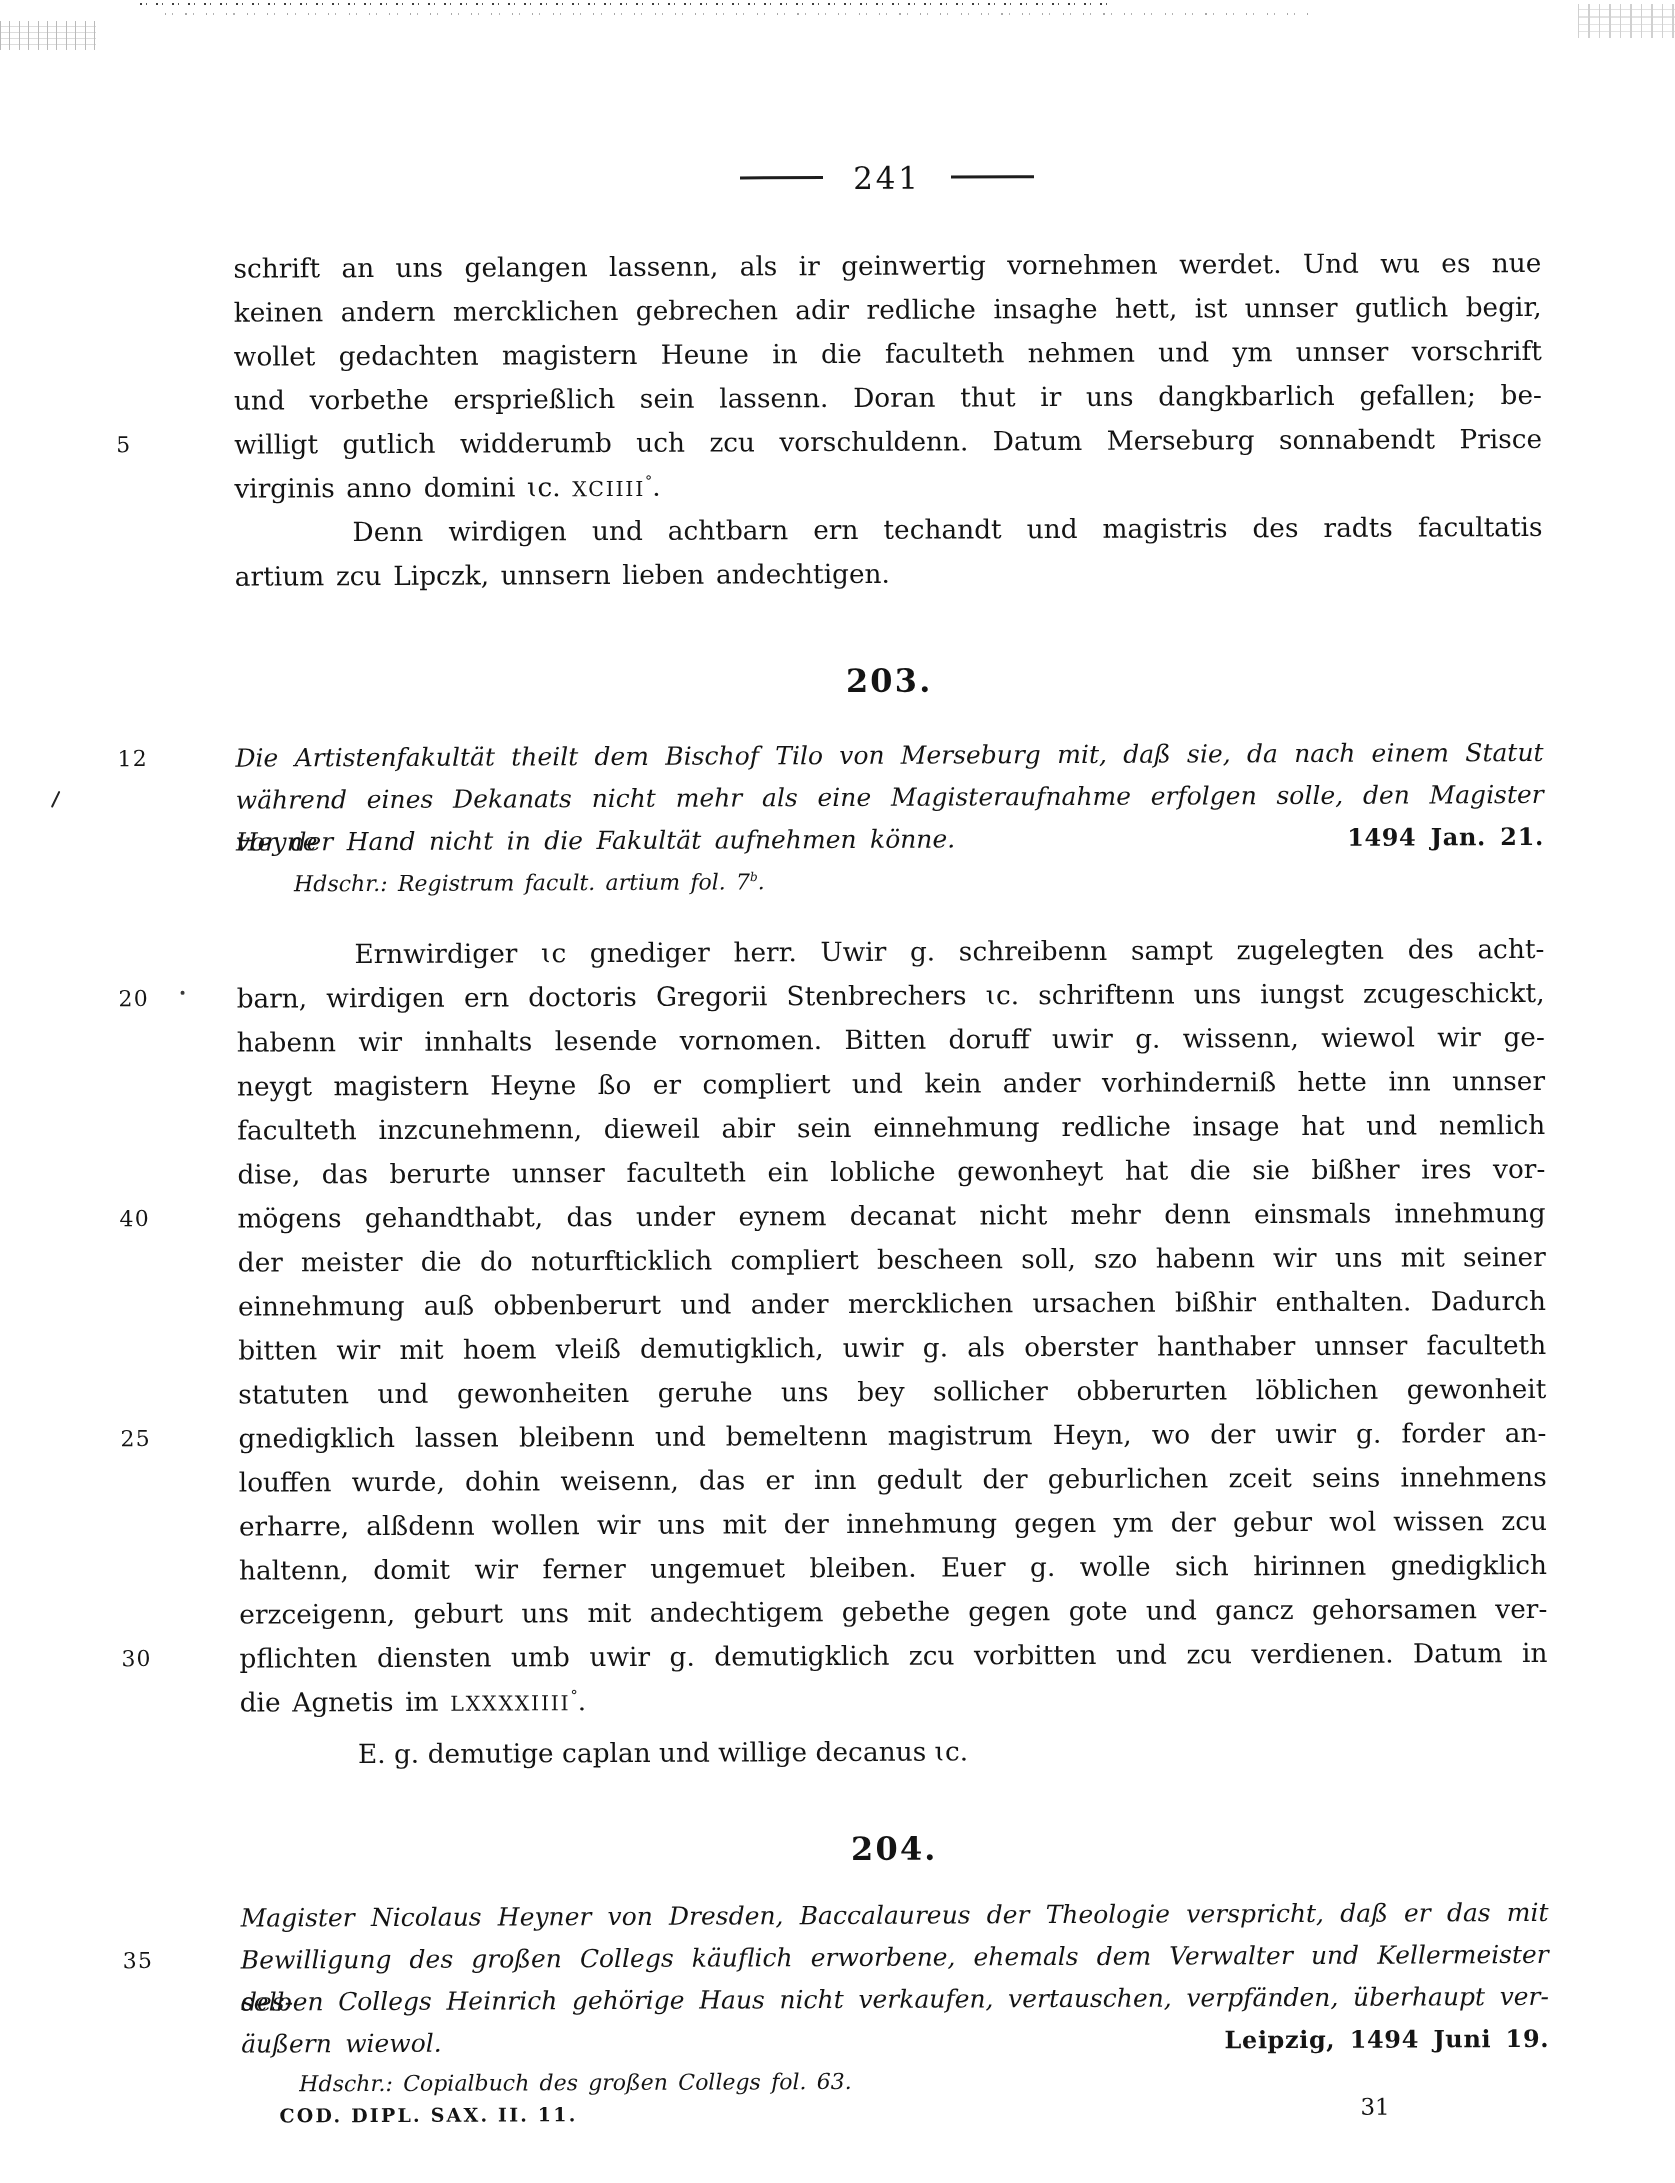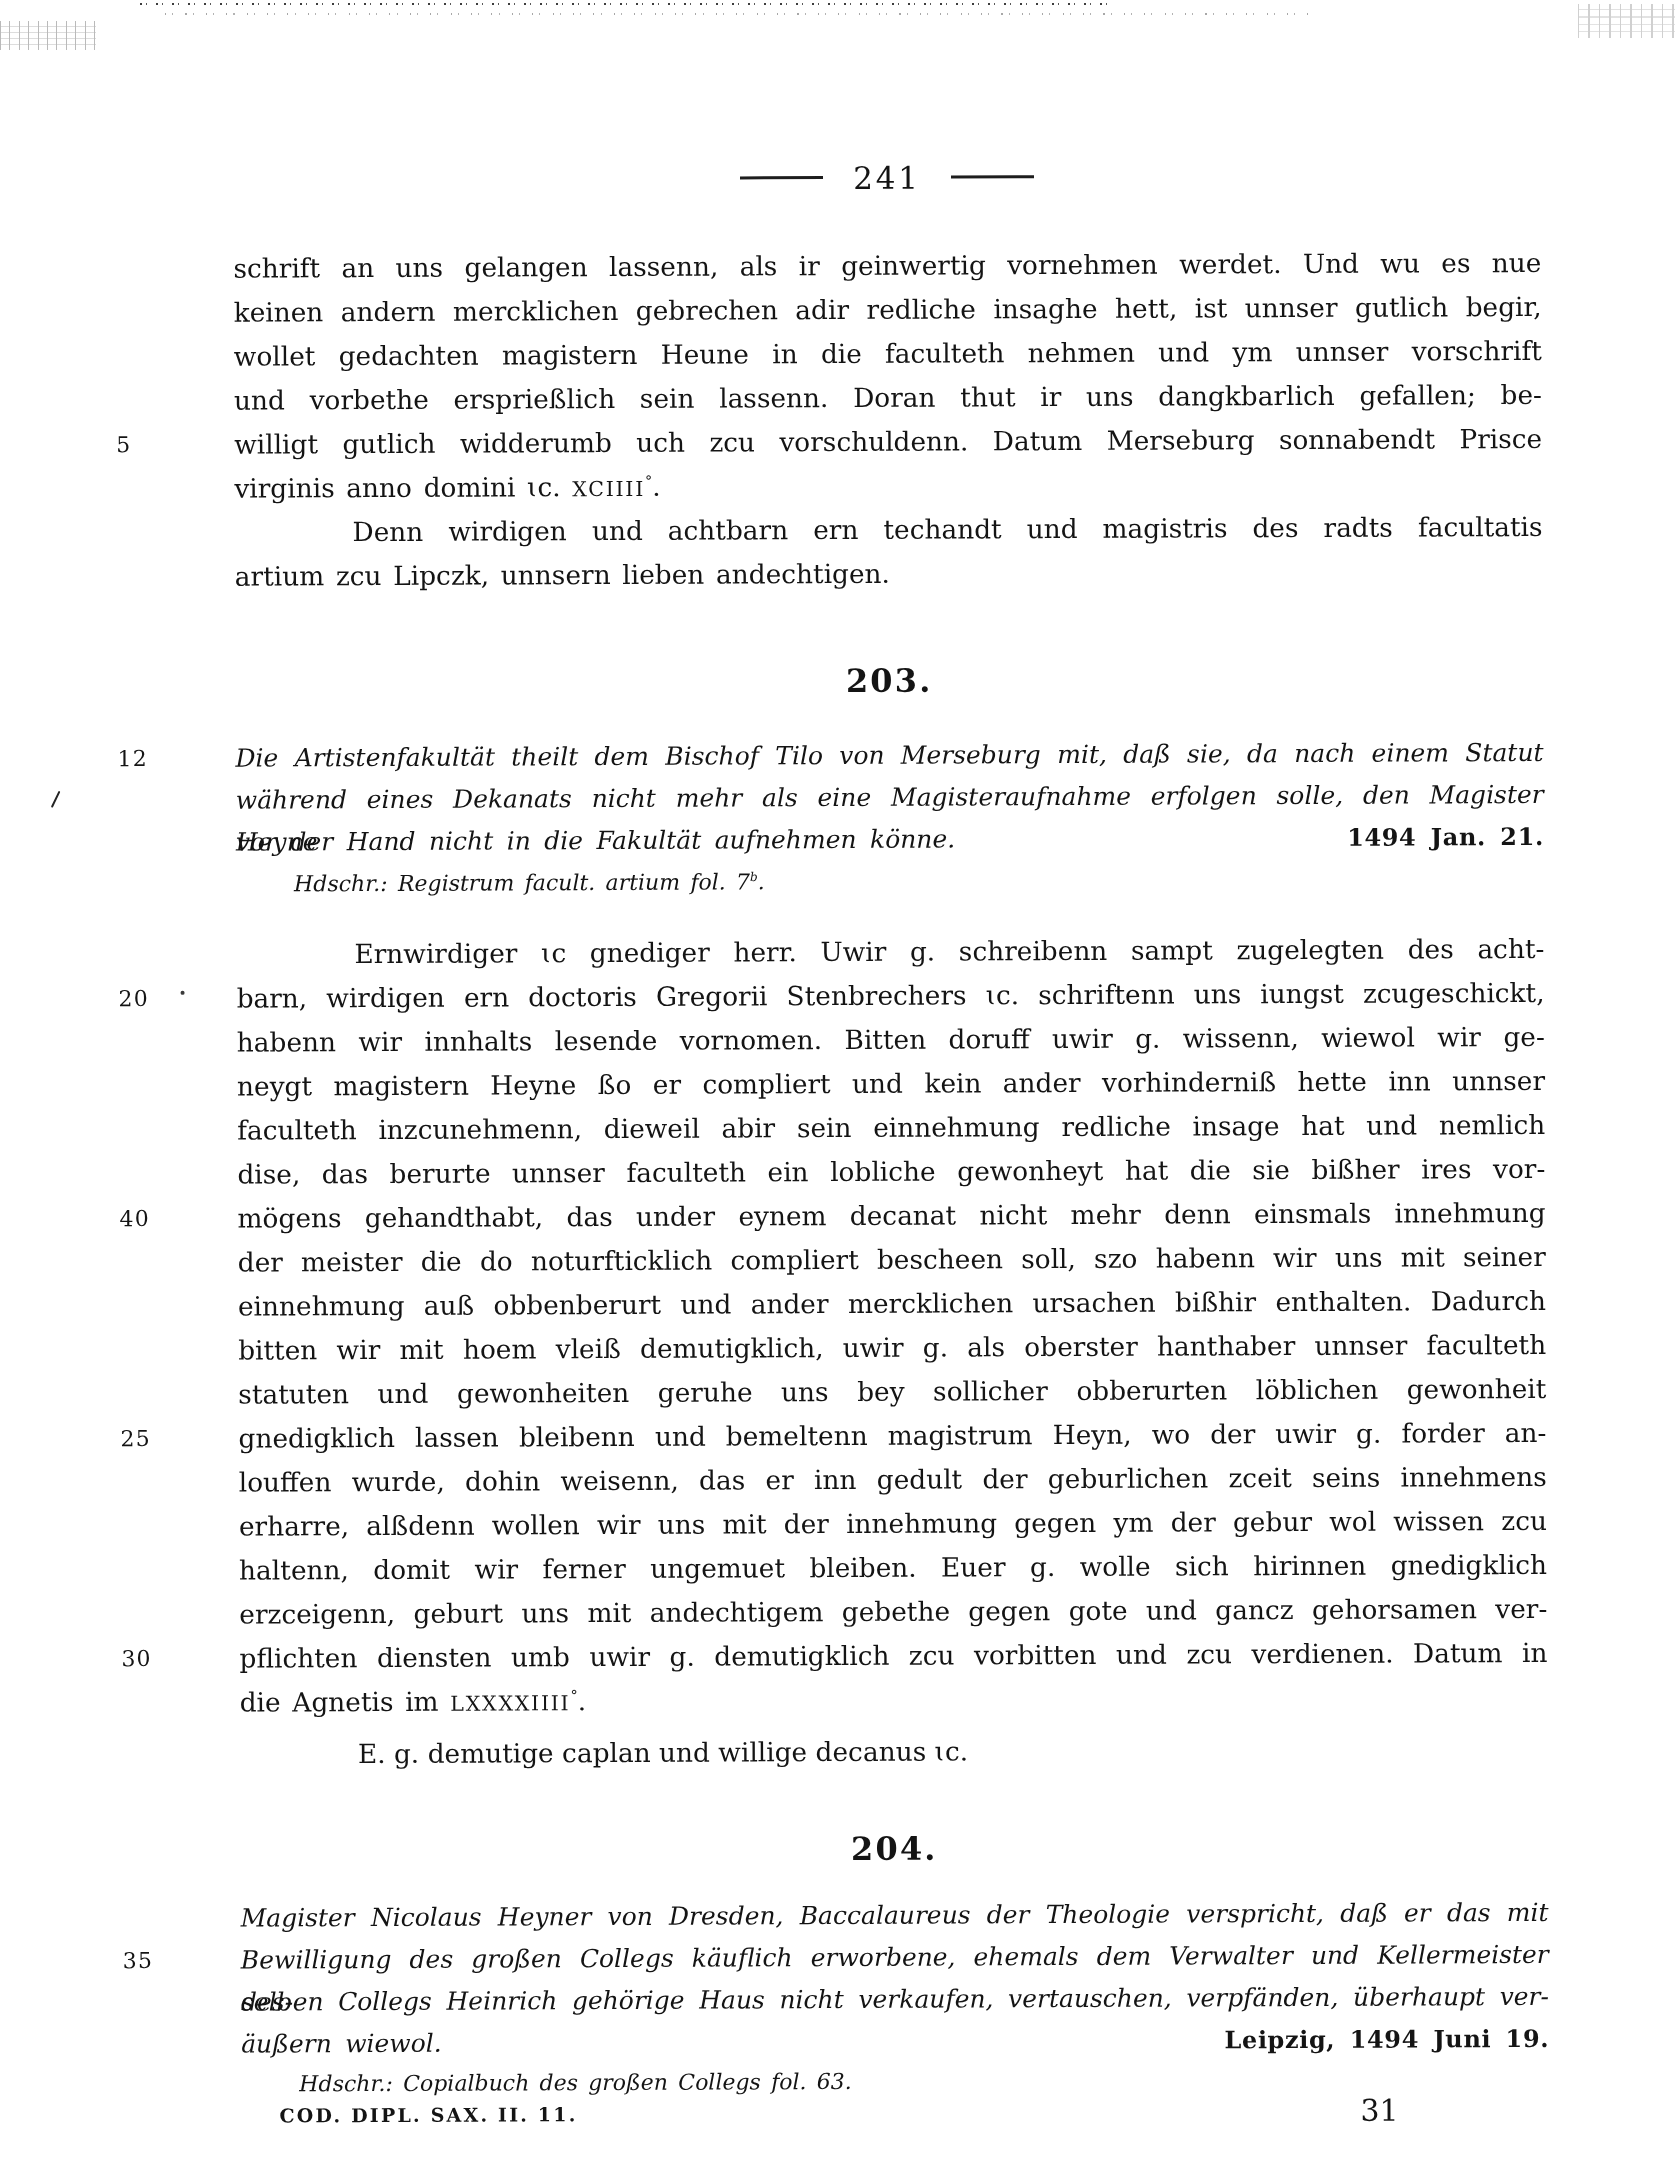--- a/index.html
+++ b/index.html
@@ -48,21 +48,21 @@
   .rdate{font-style:normal;font-weight:700;font-size:24px;letter-spacing:0.6px}
 
   .src{position:absolute;left:295px;font-size:22px;font-style:italic;line-height:1.2;word-spacing:3.3px}
 
   .sig{position:absolute;left:355px;font-size:26.4px;line-height:1.2}
 
   sup{font-size:0.55em;vertical-align:super;line-height:0}
   .sc{text-transform:uppercase;font-size:0.78em;letter-spacing:1.7px}
 
   .footer-left{position:absolute;left:275px;top:2104px;font-size:19px;font-weight:700;letter-spacing:2.2px;line-height:1}
-  .footer-right{position:absolute;left:1356px;top:2098px;font-size:30px;line-height:1}
+  .footer-right{position:absolute;left:1356px;top:2098px;font-size:23px;line-height:1}
 </style>
 </head>
 <body>
 
 <div class="noise" id="noise-a"></div>
 <div class="noise" id="noise-b"></div>
 <div class="noise" id="noise-c"></div>
 <div class="noise" id="noise-d"></div>
 
 <div id="content">

